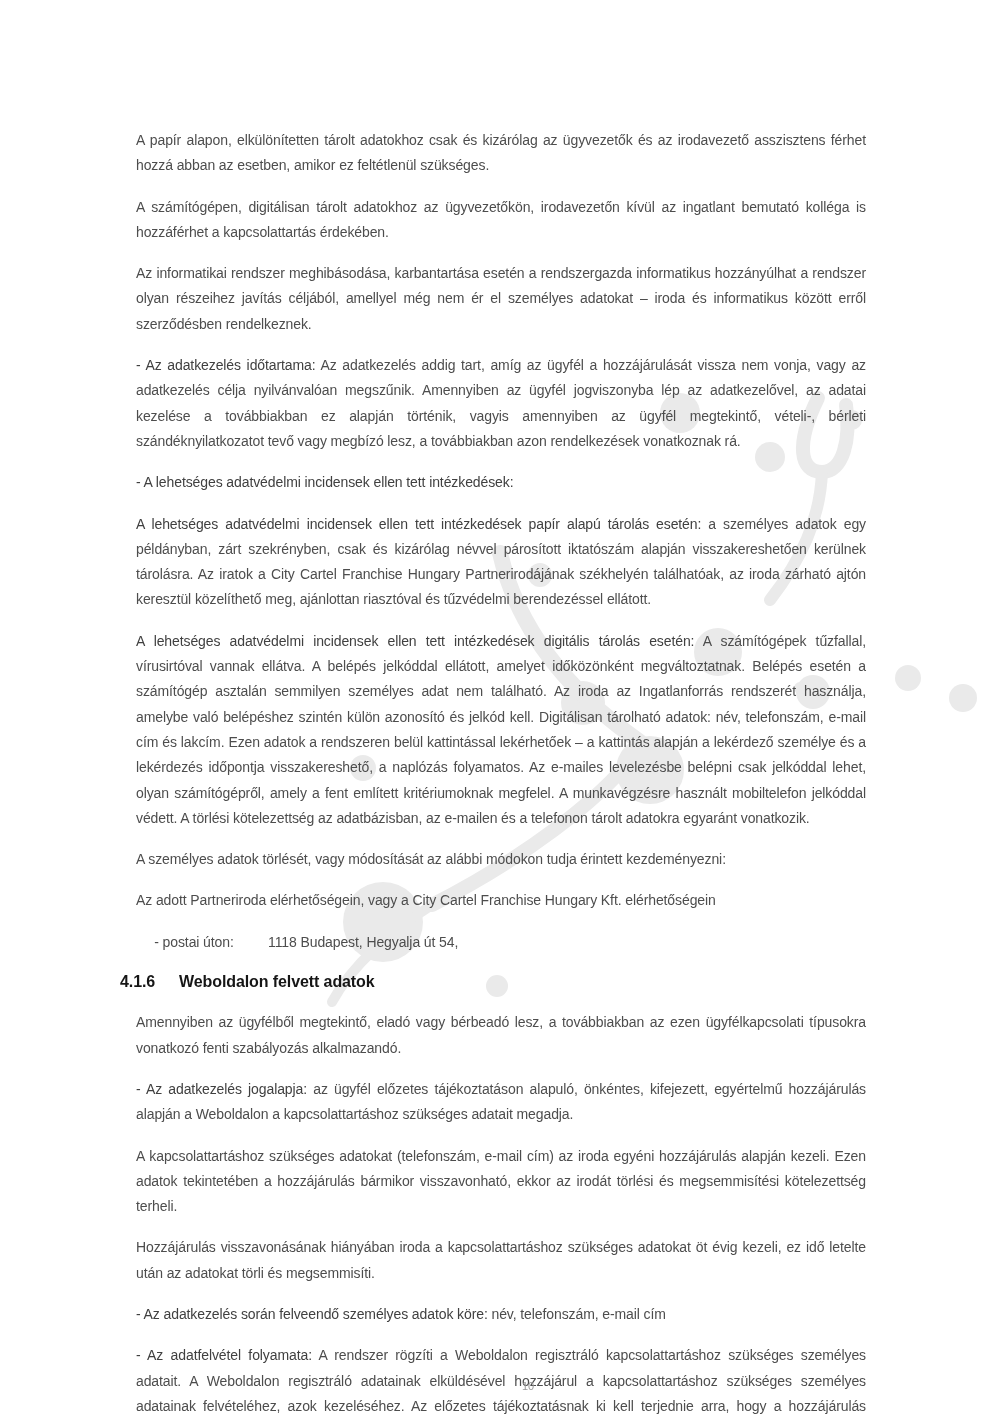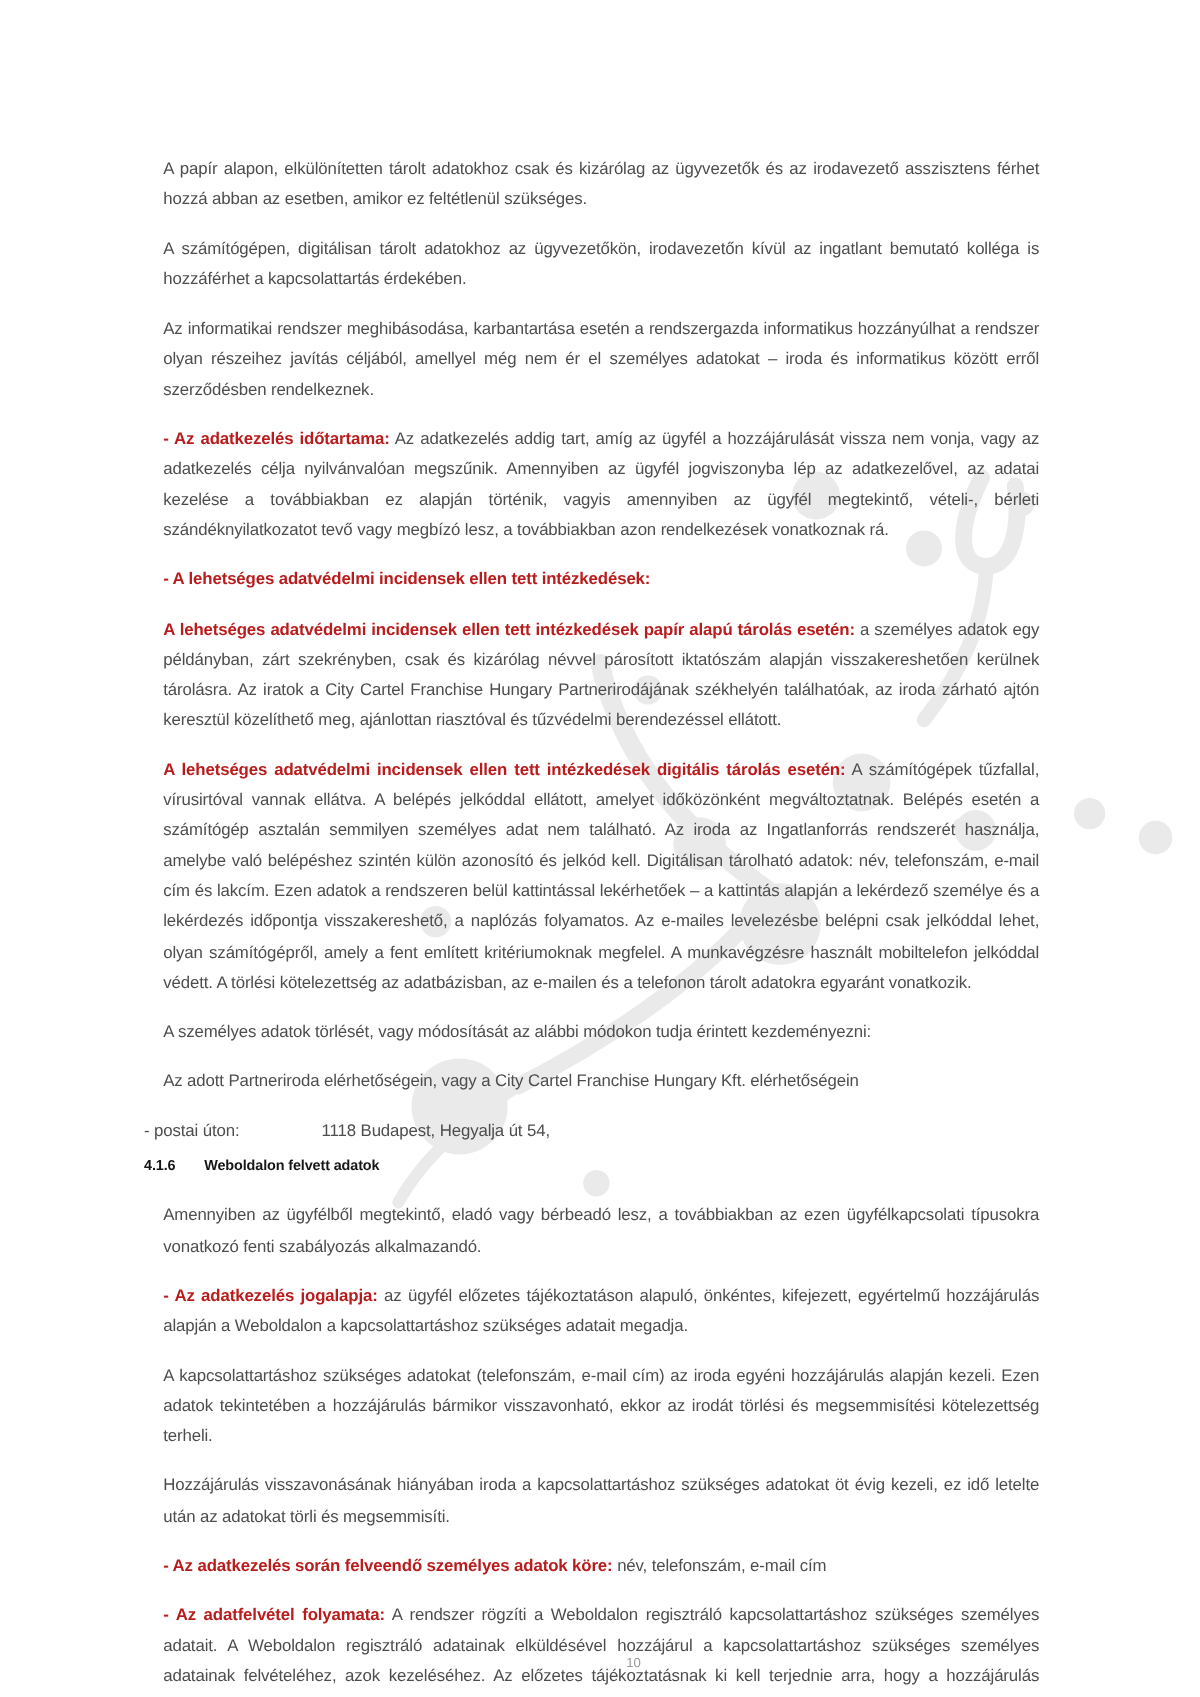--- a/index.html
+++ b/index.html
@@ -35,37 +35,38 @@
     color: #4d4d4d;
     font-size: 14px;
     line-height: 25.3px;
     letter-spacing: -0.1px;
   }
   .content p {
     margin: 16px;
     text-align: justify;
   }
   .lead {
-    color: #b91c1c;
-    font-weight: bold;
+    color: #404040;
+    font-weight: normal;
   }
   .contact-row {
     display: flex;
   }
   .contact-label {
     width: 148px;
     flex: none;
+    text-align: center;
   }
   .section-heading {
     display: flex;
     gap: 24px;
-    margin-top: 4px;
+    margin-top: 14px;
     font-weight: bold;
     color: #161616;
-    font-size: 12px;
+    font-size: 16px;
     line-height: 25.3px;
   }
   .page-number {
     position: absolute;
     top: 1380px;
     left: 0;
     width: 100%;
     text-align: center;
     color: #9a9a9a;
     font-size: 11px;

